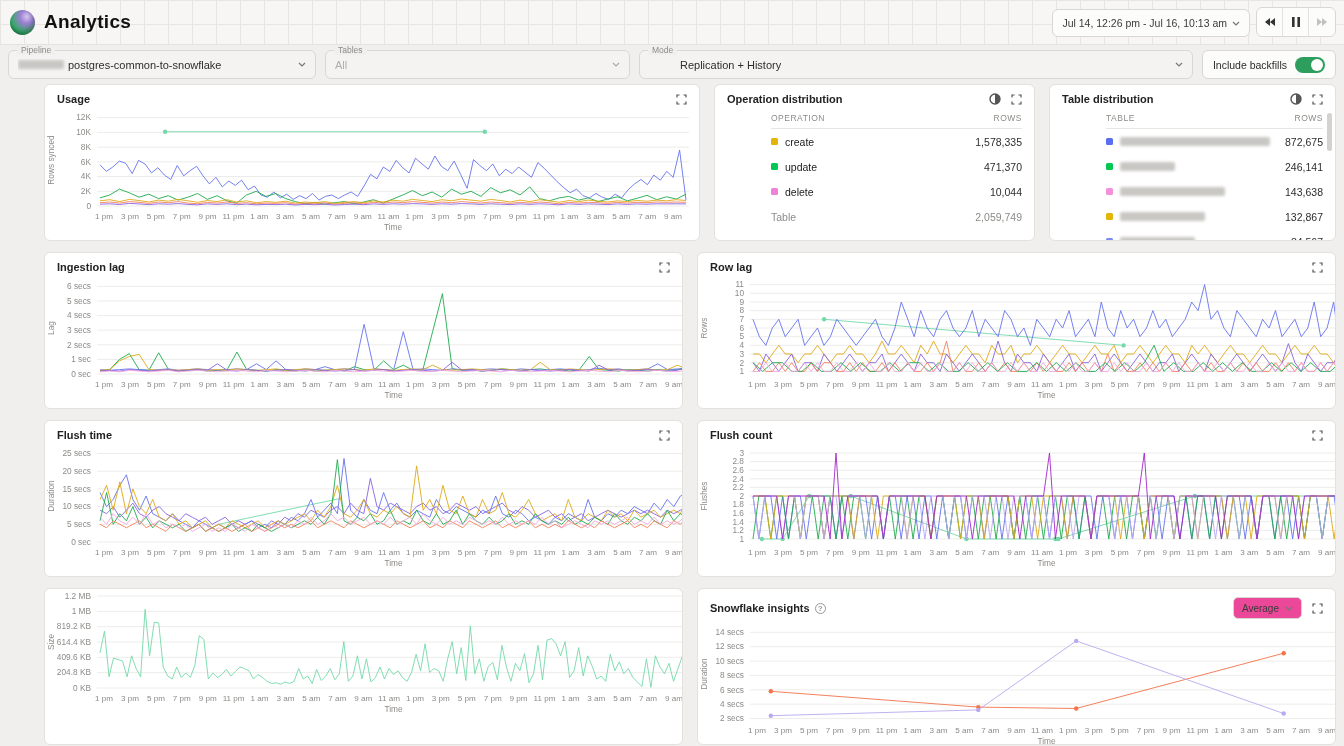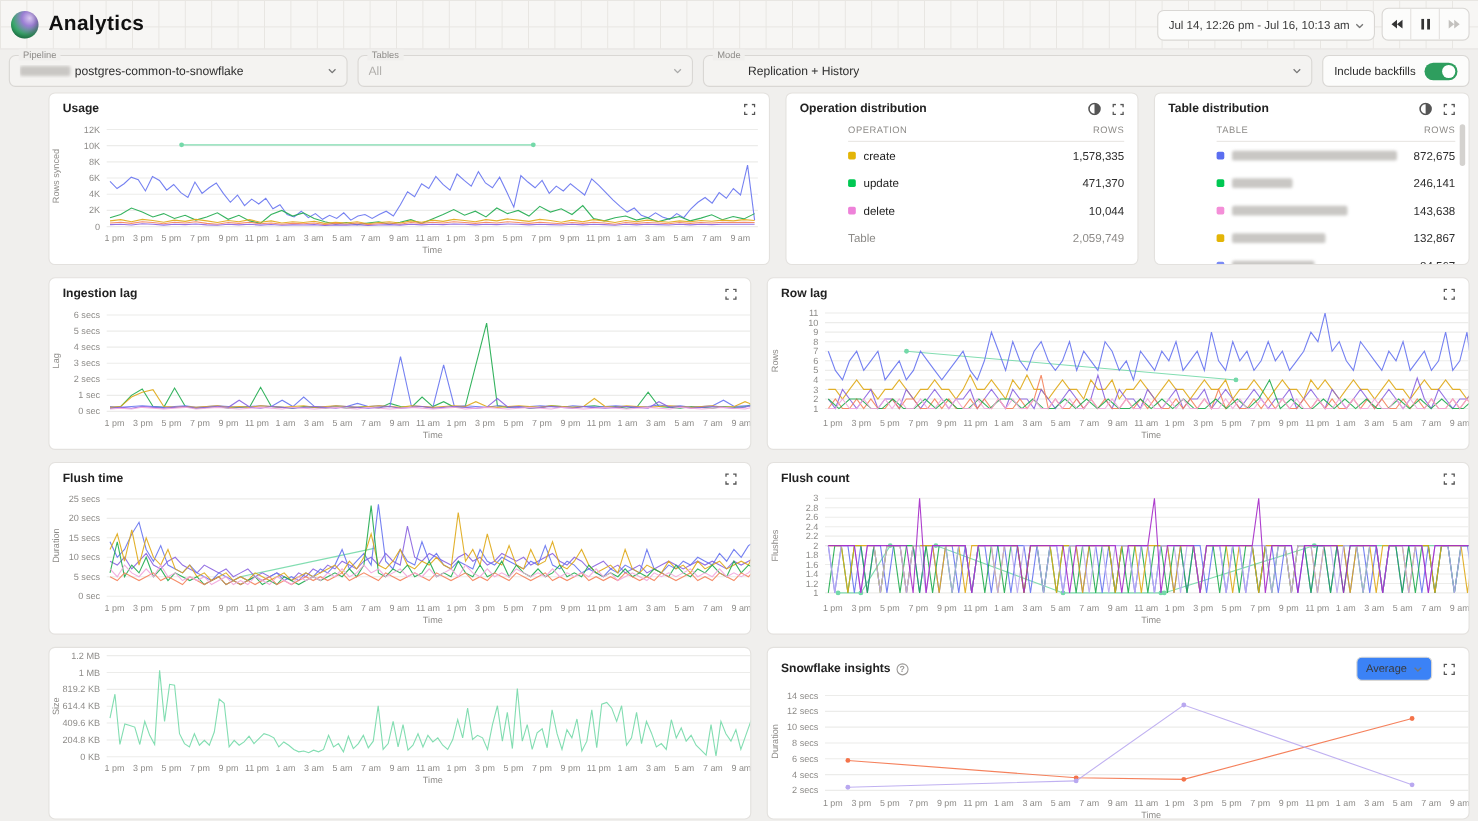--- a/index.html
+++ b/index.html
@@ -48,21 +48,21 @@
   .main { padding:2px 8px 6px 8px; display:flex; flex-direction:column; gap:11px; }
   .row { display:grid; gap:14px;padding-left:36px; }
   .row1 { grid-template-columns:656px 321px 1fr; }
   .row2 { grid-template-columns:1fr 1fr; }
   .card { background:#fff; border:1px solid #e3e1de; border-radius:6px; height:157px; overflow:hidden; position:relative; }
   .card-head { display:flex; align-items:center; justify-content:space-between; padding:8px 12px 2px 12px; }
   .card-title { font-size:11px; font-weight:bold; color:#222; display:flex; align-items:center; gap:5px; }
   .card-icons { display:flex; align-items:center; gap:10px; }
   .icon-btn { background:none; border:none; cursor:pointer; padding:0; display:flex; align-items:center; }
   .chart-area { width:100%; height:126px; }
-  .avg-select { display:flex; align-items:center; gap:6px; border:1px solid #d9d7d4; border-radius:5px; background:#3b82f6;
+  .avg-select { display:flex; align-items:center; gap:6px; border:1px solid #d9d7d4; border-radius:5px; background:#ec4899;
     height:22px; padding:0 8px; font-size:10px; color:#3a3a3a; cursor:pointer; }
   .help { width:11px; height:11px; border-radius:50%; border:1px solid #9a9896; color:#9a9896; font-size:8px;
     display:inline-flex; align-items:center; justify-content:center; font-weight:bold; }
 
   
   .dist-table { padding:2px 12px 0 12px; font-size:10.5px;margin-left:44px; }
   .dist-header { display:flex; justify-content:space-between; color:#8d8b88; font-size:8.5px; letter-spacing:.5px;
     padding:4px 0 5px 0; border-bottom:1px solid #e8e6e3; }
   .dist-row { display:flex; justify-content:space-between; align-items:center; padding:6.5px 0; }
   .dist-row .left { display:flex; align-items:center; gap:7px; }

